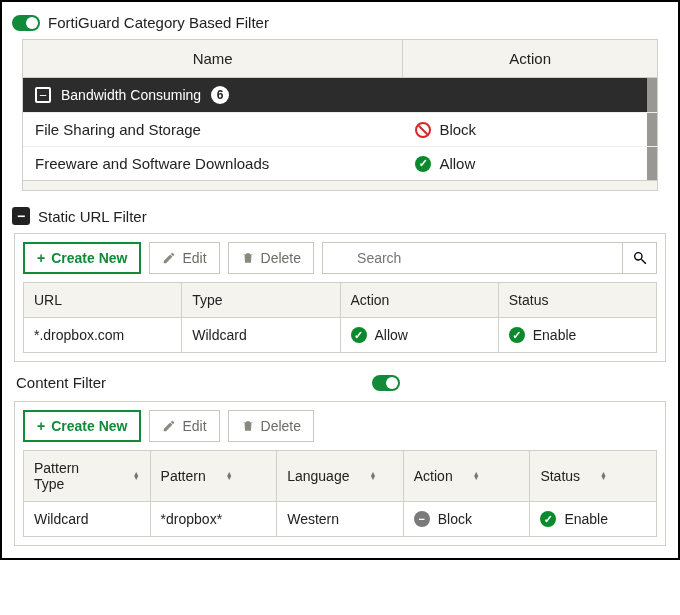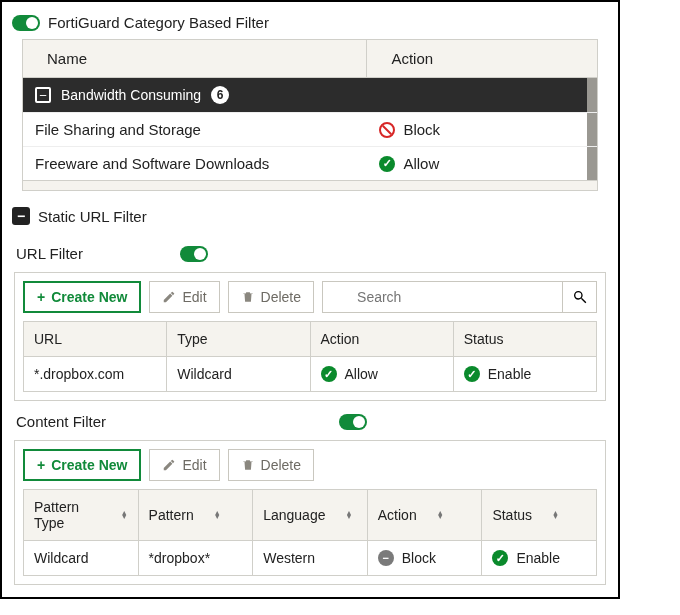--- a/index.html
+++ b/index.html
@@ -4,21 +4,21 @@
 <style>
   * { box-sizing: border-box; }
   body {
     margin: 0;
     font-family: Arial, Helvetica, sans-serif;
     font-size: 14px;
     color: #222;
     background: #fff;
   }
   .wrap {
-    width: 620px;
+    width: 680px;
     border: 2px solid #000;
     padding: 8px 10px 12px 10px;
     background: #fff;
   }
 
   .section-head {
     display: flex;
     align-items: center;
     gap: 8px;
     padding: 4px 0 8px 0;
@@ -50,20 +50,21 @@
     margin: 0 10px;
   }
   .t-head {
     display: flex;
     background: #f5f3ee;
     border-bottom: 1px solid #d0cfc9;
   }
   .th {
     padding: 10px 24px;
     font-size: 15px;
+    text-align: center;
   }
   .th-name { flex: 0 0 60%; border-right: 1px solid #d0cfc9; }
   .th-action { flex: 1; }
 
   .group-row {
     background: #2c2c2c;
     color: #fff;
     display: flex;
     align-items: center;
     gap: 10px;
@@ -201,24 +202,20 @@
       <span class="scroll-thumb"></span>
     </div>
     <div class="footer-strip"></div>
   </div>
 
   <div class="section-head" style="padding-top:16px;">
     <span class="minus-sq">−</span>
     <span>Static URL Filter</span>
   </div>
 
-  <div class="sub-label-row">
-    <span style="min-width:140px;">URL Filter</span>
-    <span class="toggle toggle-on"></span>
-  </div>
 
   <div class="toolbar-box">
     <div class="toolbar-row">
       <button class="btn btn-create">
         <span style="font-weight:bold;">+</span>
         <span>Create New</span>
       </button>
       <button class="btn">
         <svg viewBox="0 0 24 24">
             <path fill="#8a877f" d="M3 17.25V21h3.75L17.81 9.94l-3.75-3.75L3 17.25zM20.71 7.04a1 1 0 0 0 0-1.41l-2.34-2.34a1 1 0 0 0-1.41 0l-1.83 1.83 3.75 3.75 1.83-1.83z"></path>

